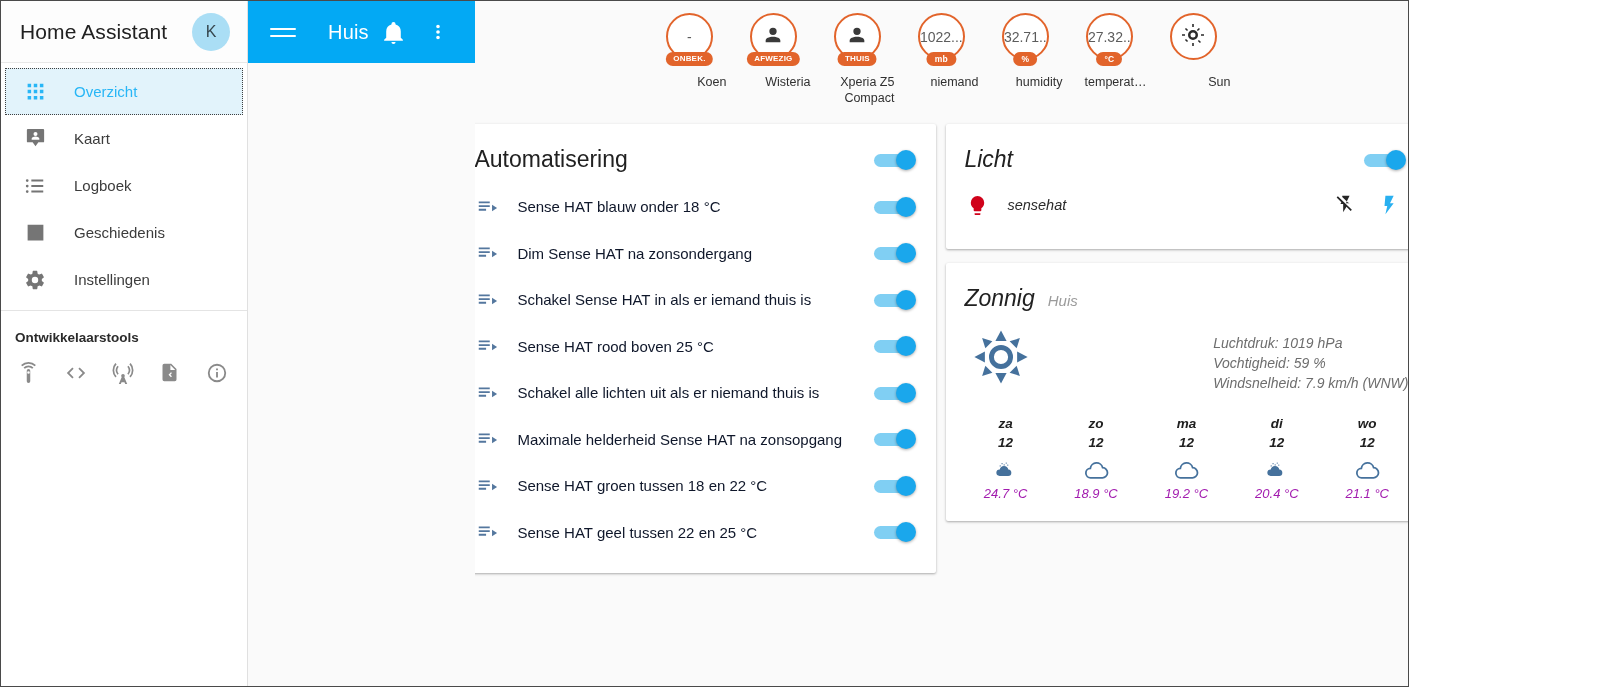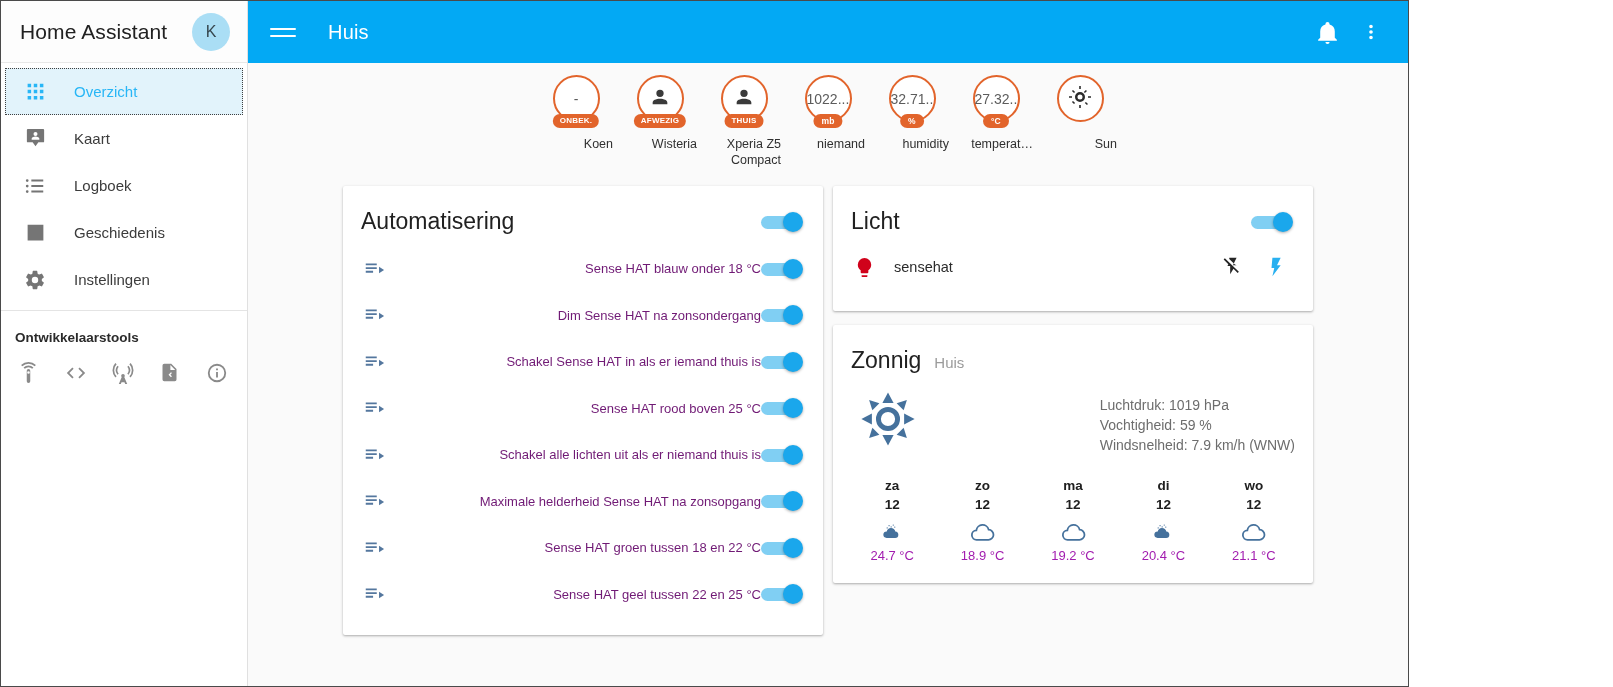--- a/index.html
+++ b/index.html
@@ -98,21 +98,21 @@
     display: flex; align-items: center; justify-content: center;
     cursor: pointer;
   }
   .devtools-icons svg { fill: #8a8a8a; }
 
   
   .main {
     flex: 1 1 auto;
     height: 100%;
     display: flex;
-    flex-direction: column;
+    flex-direction: row;
     background: #fafafa;
     min-width: 0;
   }
   .appbar {
     height: 62px;
     flex: 0 0 62px;
     background: #03a9f4;
     display: flex;
     align-items: center;
     padding: 0 18px 0 22px;
@@ -211,21 +211,21 @@
     padding: 18px 0 0 0;
     align-items: flex-start;
   }
   .col { display: flex; flex-direction: column; gap: 14px; }
   .card {
     background: #ffffff;
     border-radius: 2px;
     box-shadow: 0 1px 3px rgba(0,0,0,0.22), 0 1px 2px rgba(0,0,0,0.12);
   }
   .card-left { width: 480px; }
-  .card-right { width: 480px; }
+  .card-right { width: 480px; font-style: italic; }
 
   .card-header {
     display: flex;
     align-items: center;
     padding: 22px 18px 10px 18px;
   }
   .card-title {
     font-size: 23px;
     color: #212121;
     font-weight: normal;
@@ -272,23 +272,22 @@
   }
   .auto-icon {
     width: 26px; height: 26px;
     flex: 0 0 26px;
     margin-right: 17px;
     display: flex; align-items: center; justify-content: center;
   }
   .auto-icon svg { fill: #54779e; }
   .auto-name {
     flex: 1 1 auto;
-    font-size: 13px;
-    color: #701a75;
-    text-align: right;
+    font-size: 15px;
+    color: #0f172a;
   }
 
   
   .light-list { padding: 0 18px 22px 18px; }
   .light-row {
     display: flex;
     align-items: center;
     height: 44px;
   }
   .light-icon {

